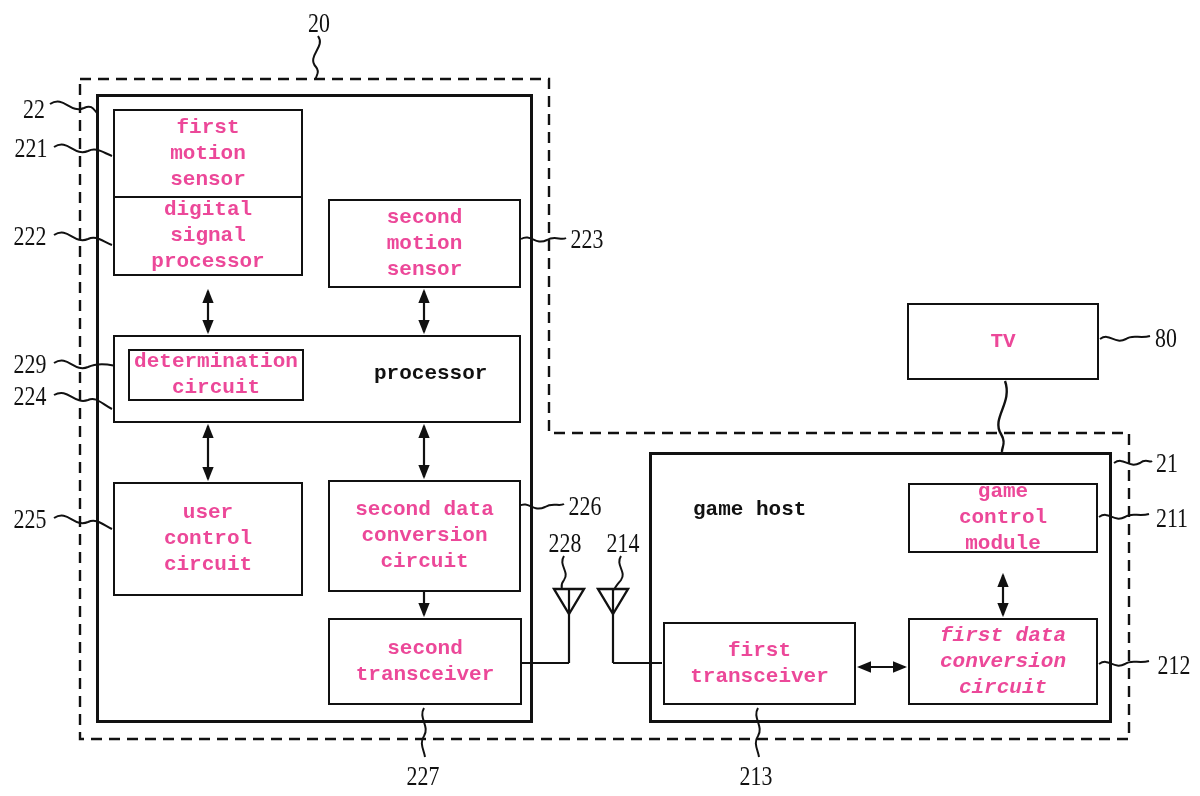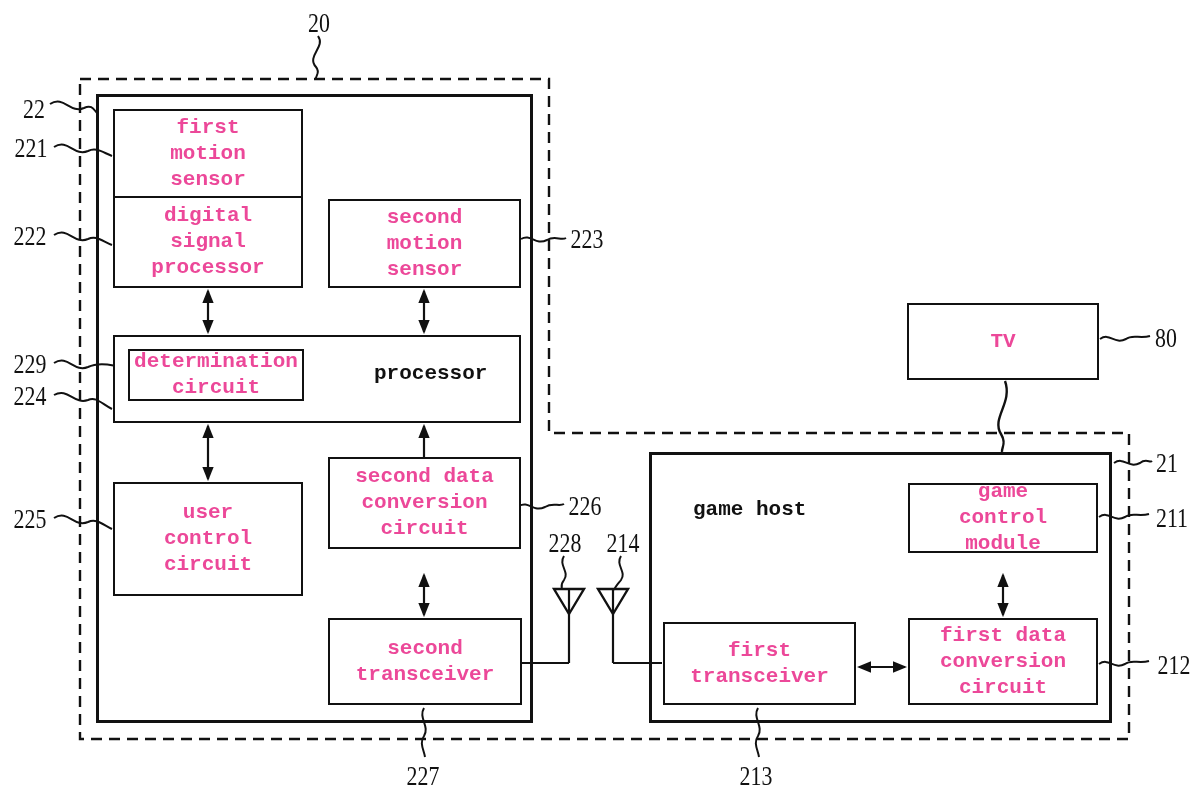--- a/index.html
+++ b/index.html
@@ -79,45 +79,45 @@
     <path class="wire" d="M1100 339 C1110 332 1114 345 1126 339 C1132 334 1140 339 1150 336" stroke-width="2"></path>
   </svg>
 
   <div class="frame" style="left:96px;top:94px;width:437px;height:629px;"></div>
   <div class="frame" style="left:649px;top:452px;width:463px;height:271px;"></div>
   <div class="floatlabel" style="left:693px;top:471px;margin-top:27px;">game host</div>
 
   <div class="box" style="left:113px;top:109px;width:190px;height:89px;">first
 motion
 sensor</div>
-  <div class="box" style="left:113px;top:196px;width:190px;height:92px;">digital
+  <div class="box" style="left:113px;top:196px;width:190px;height:80px;">digital
 signal
 processor</div>
   <div class="box" style="left:328px;top:199px;width:193px;height:89px;">second
 motion
 sensor</div>
   <div class="box" style="left:113px;top:335px;width:408px;height:88px;"></div>
   <div class="floatlabel" style="left:374px;top:362px;">processor</div>
   <div class="box" style="left:128px;top:349px;width:176px;height:52px;">determination
 circuit</div>
   <div class="box" style="left:113px;top:482px;width:190px;height:114px;">user
 control
 circuit</div>
-  <div class="box" style="left:328px;top:457px;width:193px;height:92px;">second data
+  <div class="box" style="left:328px;top:480px;width:193px;height:112px;">second data
 conversion
 circuit</div>
   <div class="box" style="left:328px;top:618px;width:194px;height:87px;">second
 transceiver</div>
 
   <div class="box" style="left:908px;top:483px;width:190px;height:70px;">game
 control
 module</div>
   <div class="box" style="left:663px;top:622px;width:193px;height:83px;">first
 transceiver</div>
-  <div class="box" style="left:908px;top:618px;width:190px;height:87px;">first data
+  <div class="box" style="left:908px;top:618px;width:190px;height:87px;font-style:italic;">first data
 conversion
 circuit</div>
 
   <div class="box" style="left:907px;top:303px;width:192px;height:77px;">TV</div>
 
   <div class="ref" style="left:279px;top:8px;">20</div>
   <div class="ref" style="left:-6px;top:94px;">22</div>
   <div class="ref" style="left:-9px;top:133px;">221</div>
   <div class="ref" style="left:-10px;top:221px;">222</div>
   <div class="ref" style="left:-10px;top:349px;">229</div>

